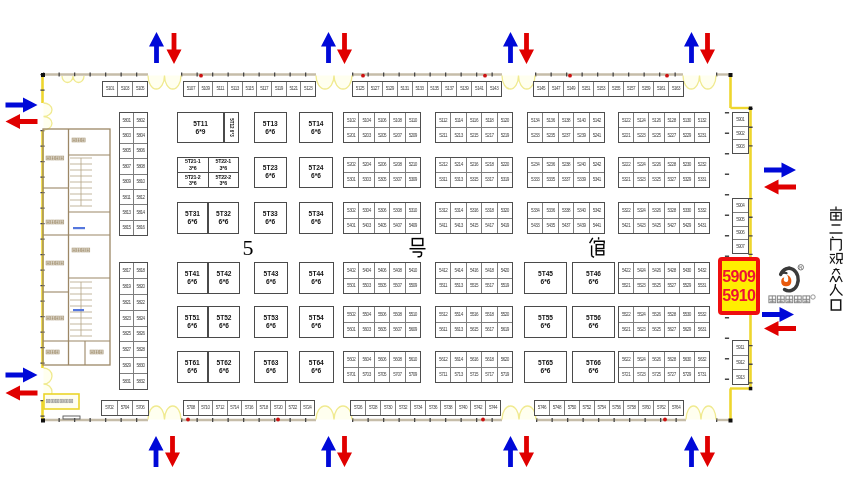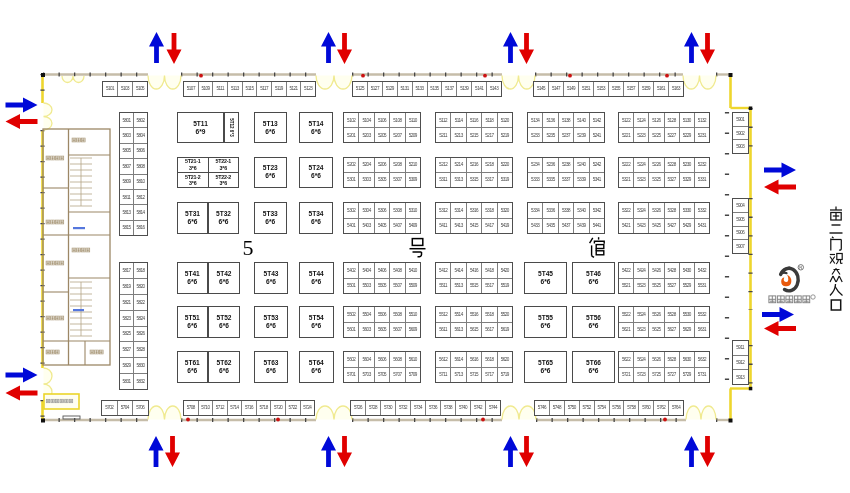--- a/index.html
+++ b/index.html
@@ -1178,20 +1178,24 @@
         <line x1="591.6" y1="245.4" x2="591.6" y2="255.8"></line>
         <path d="M 591.6 255.8 L 594 257.4"></path>
         <line x1="598.6" y1="237.2" x2="598.6" y2="239.6"></line>
         <path d="M 594.4 243.5 L 594.4 241.2 L 604.2 241.2 L 604.2 243.8"></path>
         <rect x="596.2" y="244.6" width="7.6" height="3.9"></rect>
         <rect x="596.2" y="250.8" width="7.6" height="4"></rect>
         <line x1="596.2" y1="248.5" x2="596.2" y2="250.8"></line>
       </g>
 </svg>
 
+<div style="position:absolute;left:717.5px;top:257px;width:42.5px;height:58px;background:#ffee00;border:4.5px solid #ee0f0f;border-radius:4px;box-sizing:border-box;display:flex;flex-direction:column;align-items:center;justify-content:center;font-size:16px;font-weight:700;color:#ee1133;line-height:19.5px;letter-spacing:-0.6px">
+      <div>5909</div>
+      <div>5910</div>
+    </div>
 <svg width="850" height="493" viewBox="0 0 850 493" style="position:absolute;left:0;top:0">
 
 <g fill="none" stroke="#3a3a3a" stroke-linecap="round">
         <path d="M 784.5 289.5 A 9.3 11.3 0 1 0 780.6 274.5" stroke-width="3.4"></path>
         <path d="M 789.5 267.8 Q 784.5 268.5 783 272.5" stroke-width="2.6"></path>
         <path d="M 783 272.5 L 786.5 273.2" stroke-width="2.2"></path>
       </g>
 
 <path d="M 787 274.8 Q 792 277 791.3 282 Q 790.6 286.5 785.8 286.3 Q 781.2 286 781.2 281.5 Q 781.2 277.8 784.3 277.5 Q 782.8 280.8 785.3 281.8 Q 788 282.8 788.3 279.8 Q 788.6 277 787 274.8 Z" fill="#e8590c"></path>
 

